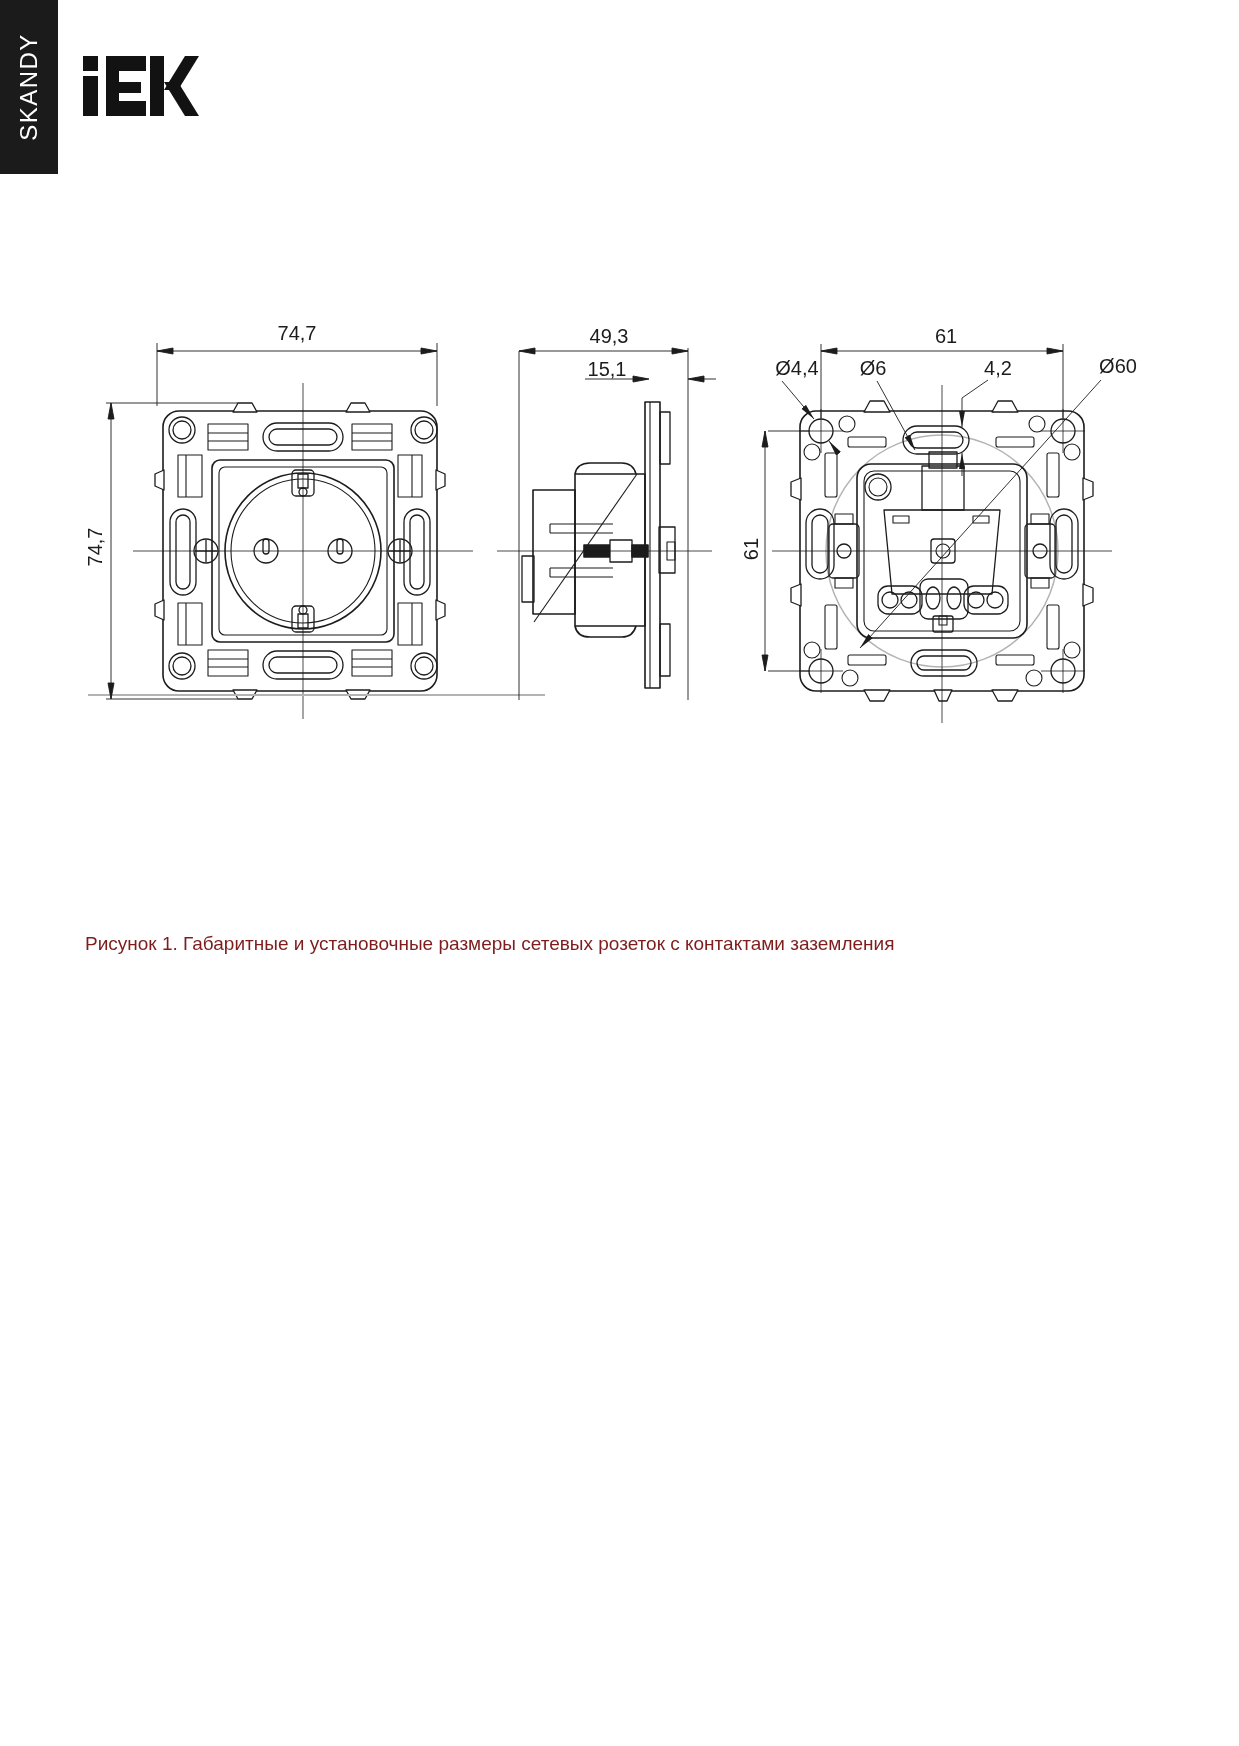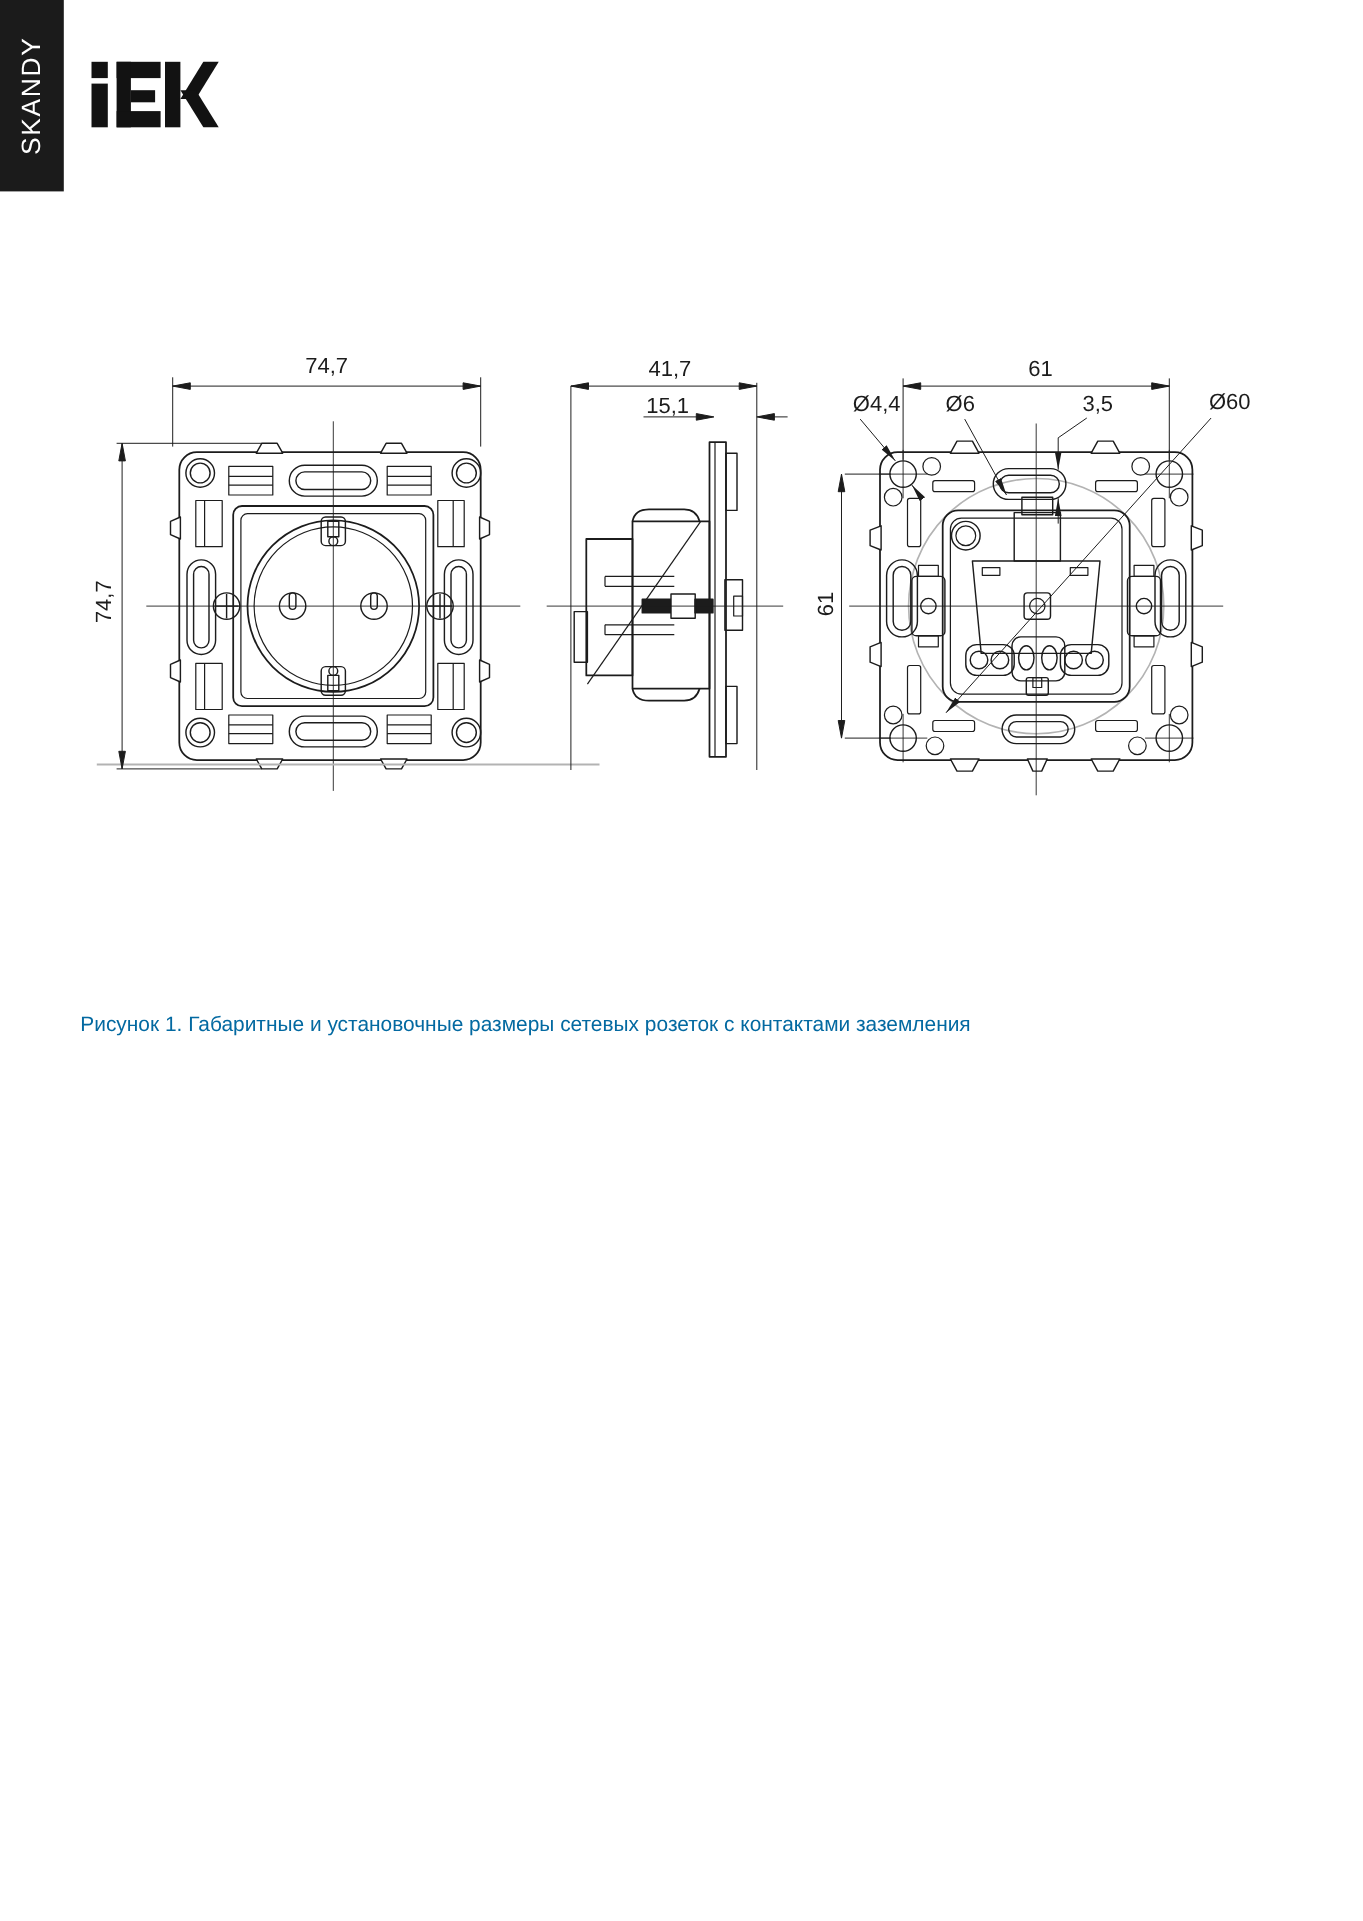--- a/index.html
+++ b/index.html
@@ -18,21 +18,21 @@
   }
   .logo-svg{position:absolute;left:83px;top:56px;}
   .drawing-svg{position:absolute;left:0;top:0;}
   .dim{
     position:absolute;width:80px;height:22px;line-height:22px;
     text-align:center;font-size:20px;color:#1c1c1c;white-space:nowrap;
   }
   .dim.rot{transform:rotate(-90deg);transform-origin:50% 50%;}
   .caption{
     position:absolute;left:73px;top:921px;width:1000px;
-    font-size:19px;color:#0369a1;margin:0;
+    font-size:19px;color:#7f1d1d;margin:12px;
   }
 </style>
 </head>
 <body>
 
 <div class="page">
 
   <div class="brand-banner">
     <span class="vlabel">SKANDY</span>
   </div>
@@ -335,24 +335,24 @@
       <line x1="877" y1="381" x2="915" y2="450" fill="none" marker-end="url(#arw)"></line>
       <line x1="988" y1="380" x2="962" y2="398" fill="none"></line>
       <line x1="962" y1="398" x2="962" y2="427" fill="none" marker-end="url(#arw)"></line>
       <line x1="962" y1="476" x2="962" y2="453" fill="none" marker-end="url(#arw)"></line>
       <line x1="1101" y1="380" x2="860" y2="648" fill="none" marker-end="url(#arw)"></line>
     </g>
   </svg>
 
   <span class="dim" style="left:257px;top:322px">74,7</span>
   <span class="dim rot" style="left:55px;top:536px">74,7</span>
-  <span class="dim" style="left:569px;top:325px">41,7</span>
+  <span class="dim" style="left:569px;top:325px">49,3</span>
   <span class="dim" style="left:567px;top:358px">15,1</span>
   <span class="dim" style="left:906px;top:325px">61</span>
   <span class="dim rot" style="left:711px;top:538px">61</span>
   <span class="dim" style="left:757px;top:357px">Ø4,4</span>
   <span class="dim" style="left:833px;top:357px">Ø6</span>
-  <span class="dim" style="left:958px;top:357px">3,5</span>
+  <span class="dim" style="left:958px;top:357px">4,2</span>
   <span class="dim" style="left:1078px;top:355px">Ø60</span>
 
   <p class="caption">Рисунок 1. Габаритные и установочные размеры сетевых розеток с контактами заземления</p>
 
 </div>
 
 </body></html>

